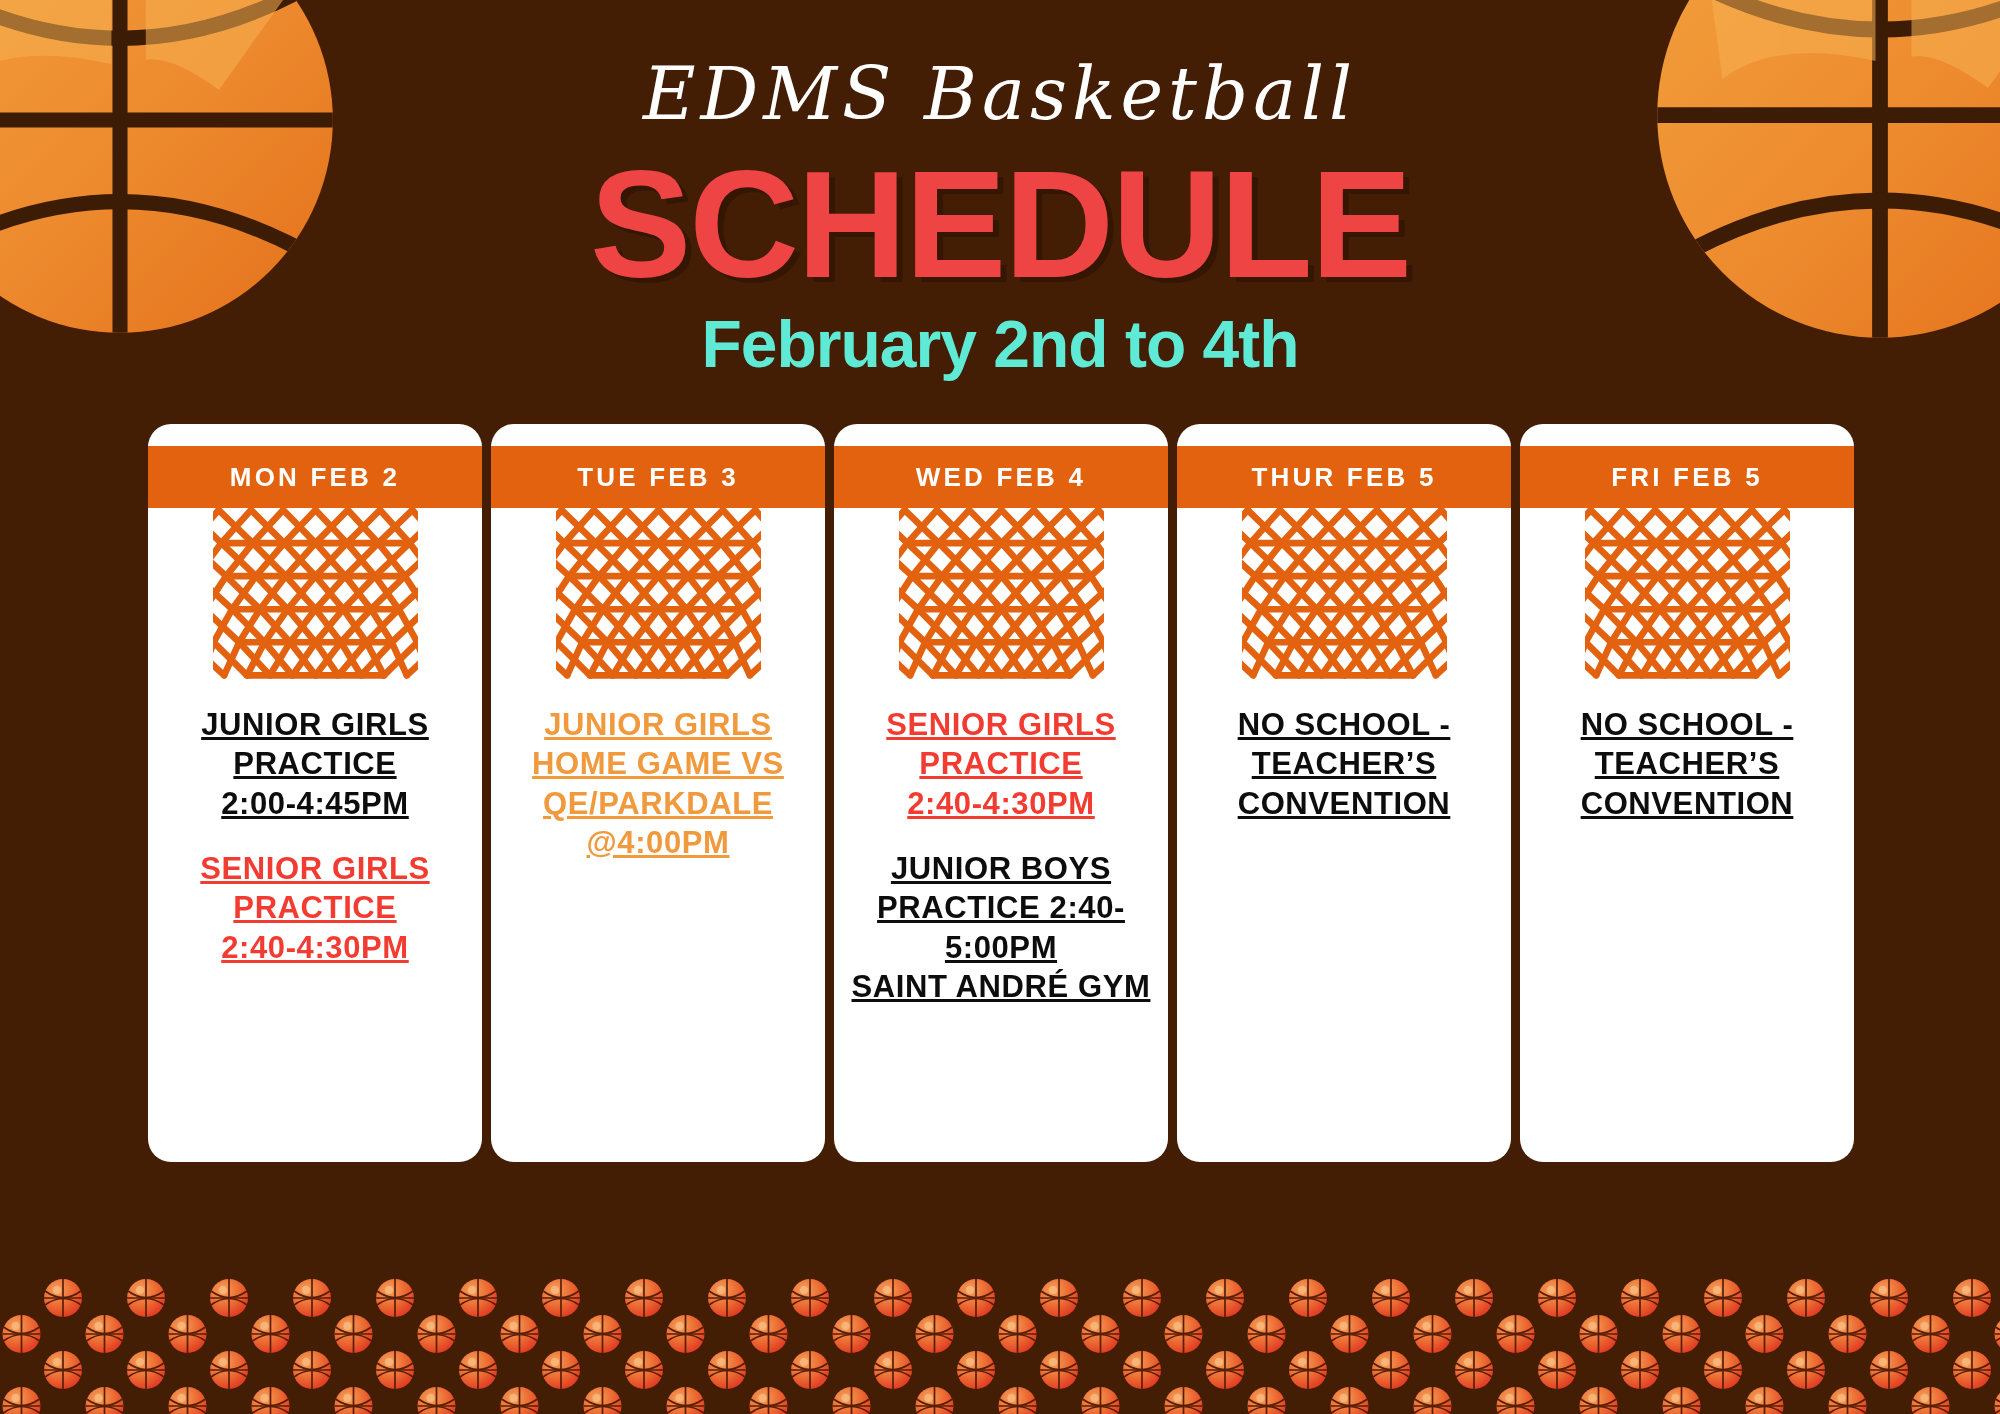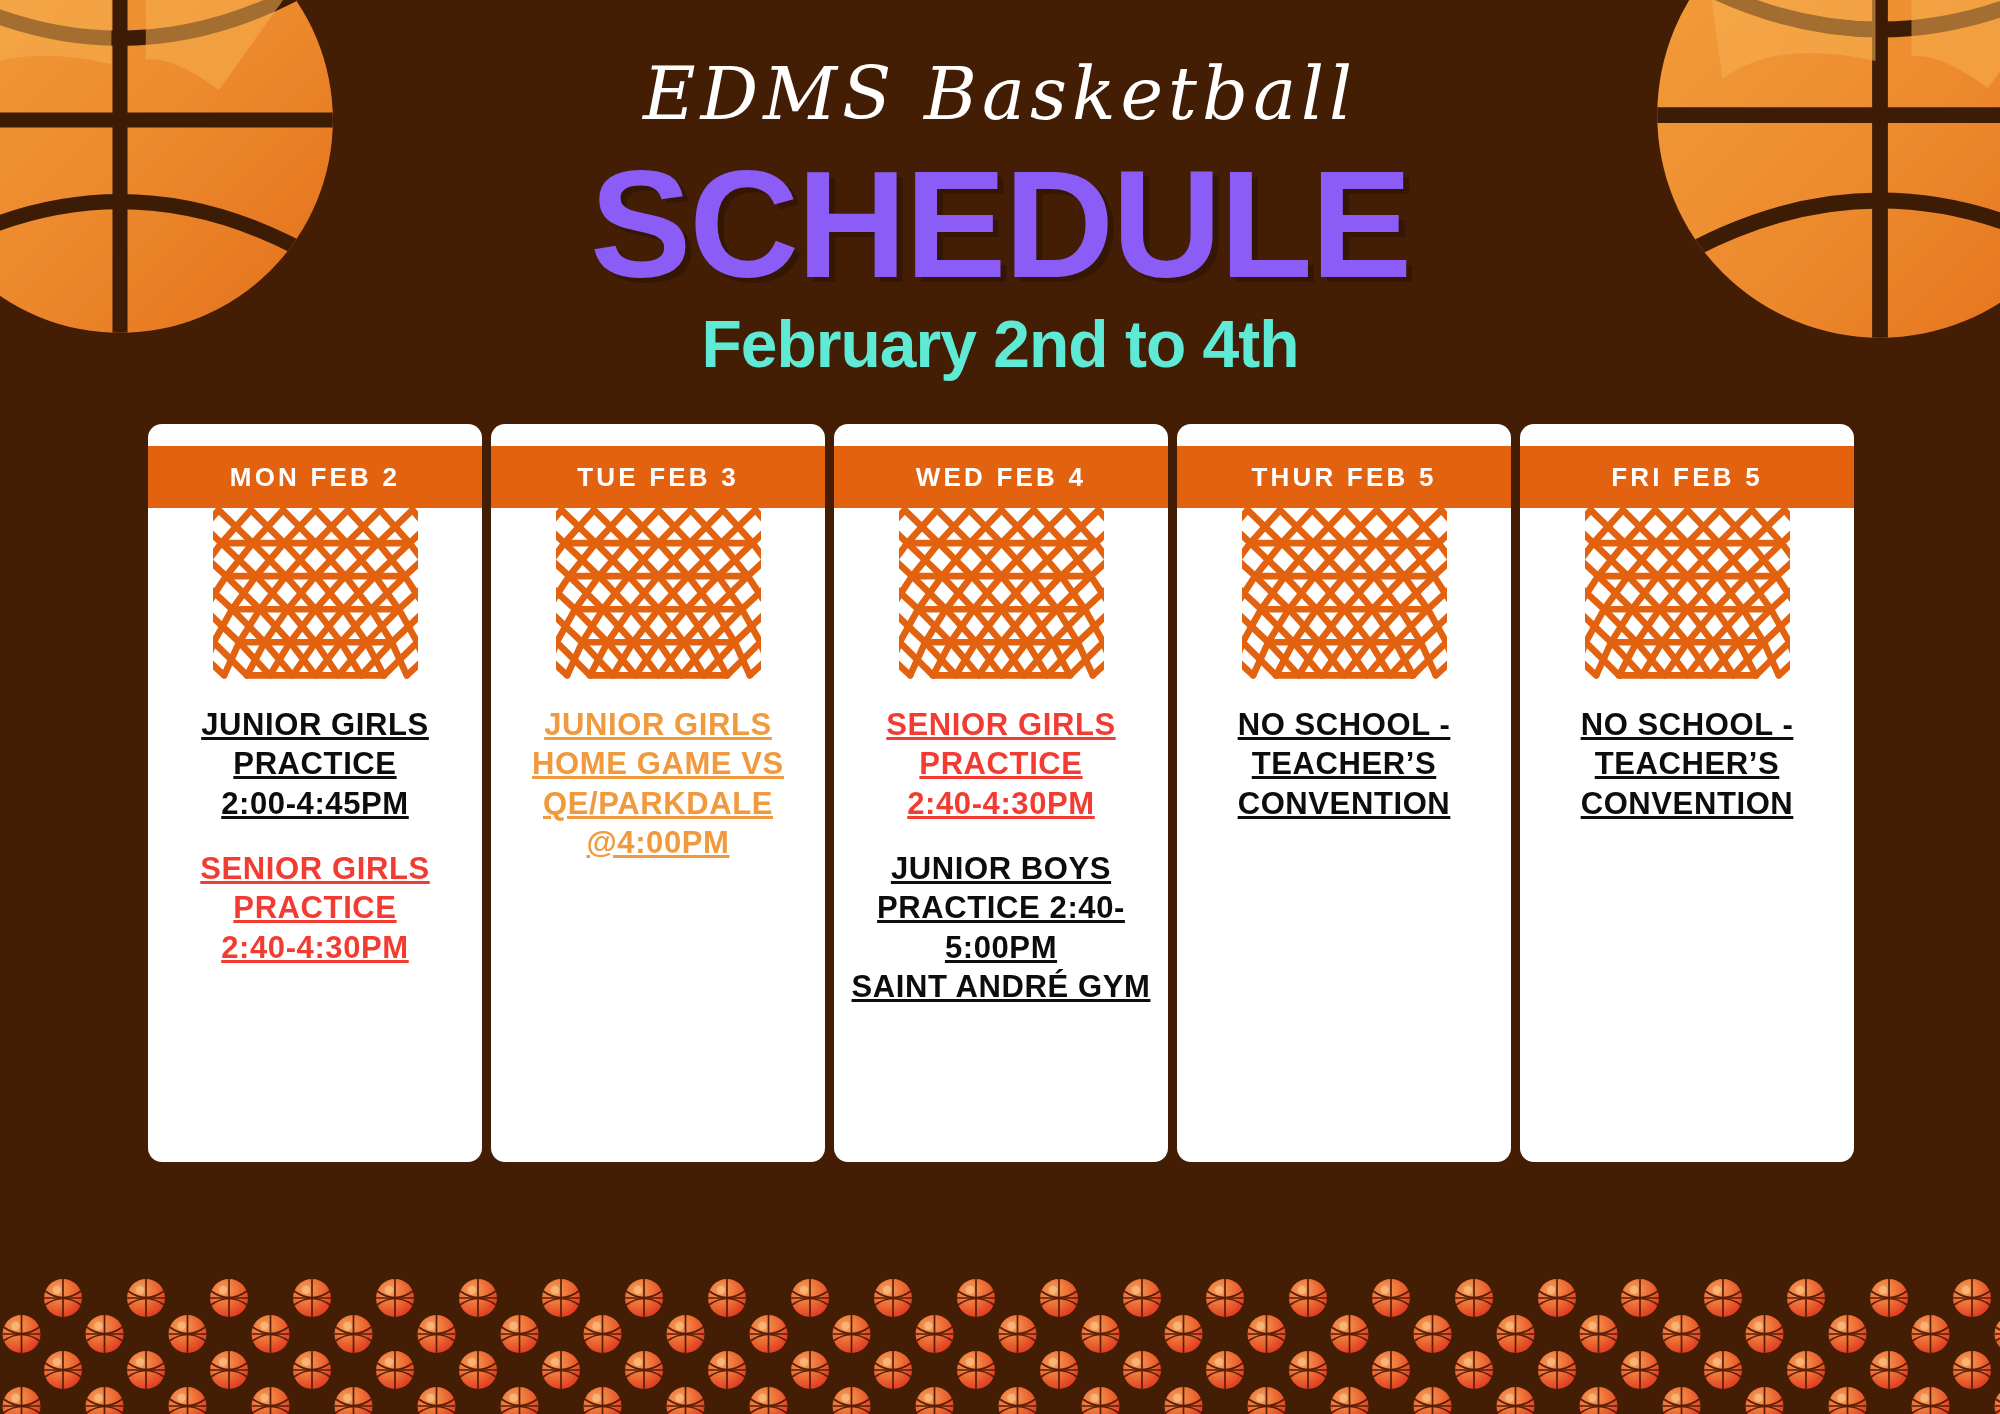--- a/index.html
+++ b/index.html
@@ -27,21 +27,21 @@
     font-size:72px;
     letter-spacing:5px;
     line-height:1;
     height:96px;
     display:flex;
     align-items:center;
     justify-content:center;
   }
 
   .main-title {
-    color:#8b5cf6;
+    color:#ef4444;
     font-weight:bold;
     font-size:152px;
     letter-spacing:-2px;
     line-height:1.0;
     margin-top:6px;
     text-shadow: 6px 5px 0 rgba(0,0,0,0.22);
   }
 
   .date-range {
     color:#5eead4;
@@ -59,21 +59,21 @@
     left:148px;
     width:1706px;
     display:flex;
     gap:9px;
     z-index:4;
   }
 
   .day-card {
     flex:1 1 0;
     background:#FFFFFF;
-    border-radius:14px;
+    border-radius:23px;
     height:738px;
     overflow:hidden;
     display:flex;
     flex-direction:column;
     position:relative;
   }
 
   .day-header {
     background:#E2620F;
     color:#FFFFFF;

